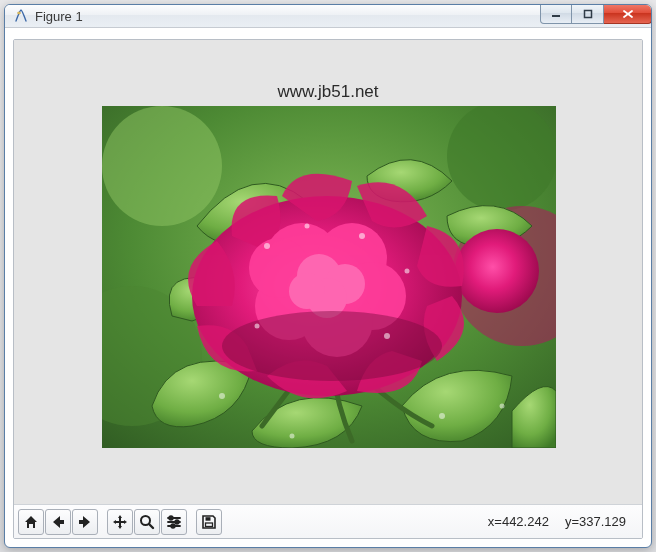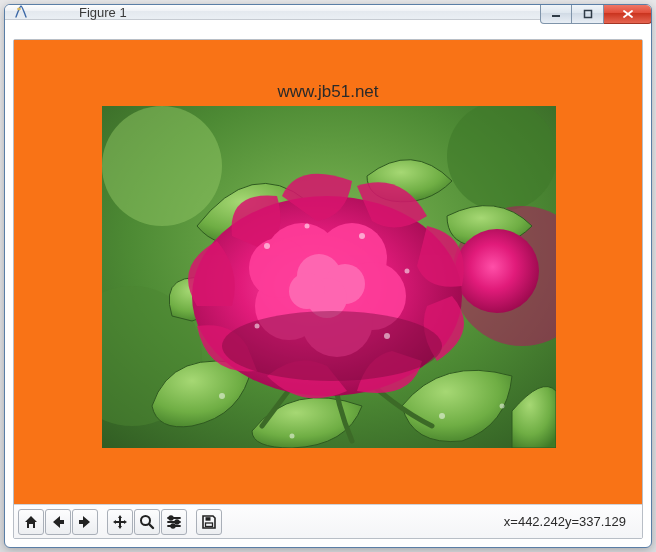--- a/index.html
+++ b/index.html
@@ -19,29 +19,28 @@
     left: 4px; top: 4px;
     width: 648px; height: 544px;
     border: 1px solid #5a7ea6;
     border-radius: 6px;
     background: #fff;
     box-shadow: 0 2px 10px rgba(0,0,0,0.25);
     overflow: hidden;
   }
   
   .titlebar {
-    height: 15px;
+    height: 23px;
     background: linear-gradient(#fdfdfe, #eef1f5 45%, #e4e9ef 46%, #eaeff4);
     border-bottom: 1px solid #c6cbd2;
     display: flex;
     align-items: center;
     padding-left: 8px;
     color: #3a3a3a;
     position: relative;
-    gap: 44px;
   }
   .titlebar .app-icon {
     width: 16px; height: 16px;
     margin-right: 6px;
     display: inline-block;
   }
   .titlebar .app-icon svg { display: block; }
   .titlebar .title-text { font-size: 13px; }
   .win-controls {
     position: absolute;
@@ -75,21 +74,21 @@
     left: 8px; right: 8px; top: 34px; bottom: 8px;
     border: 1px solid #b8bec6;
     background: #fff;
     border-radius: 2px;
     display: flex;
     flex-direction: column;
   }
   .canvas-area {
     flex: 1 1 auto;
     position: relative;
-    background: #f97316;
+    background: #e5e5e5;
   }
   .plot-title {
     position: absolute;
     left: 0; right: 0;
     top: 42px;
     text-align: center;
     font-size: 17px;
     color: #2a2a2a;
   }
   .plot-img {
@@ -119,21 +118,21 @@
     cursor: pointer;
     margin-right: 1px;
   }
   .tbtn svg { display: block; }
   .tgroup { display: flex; align-items: center; }
   .tspacer { width: 8px; }
   .status {
     margin-left: auto;
     display: flex;
     align-items: center;
-    gap: 0;
+    gap: 16px;
     font-size: 13px;
     color: #2a2a2a;
     padding-right: 12px;
   }
 </style>
 </head>
 <body>
 
 <div class="window">
   <div class="titlebar">

